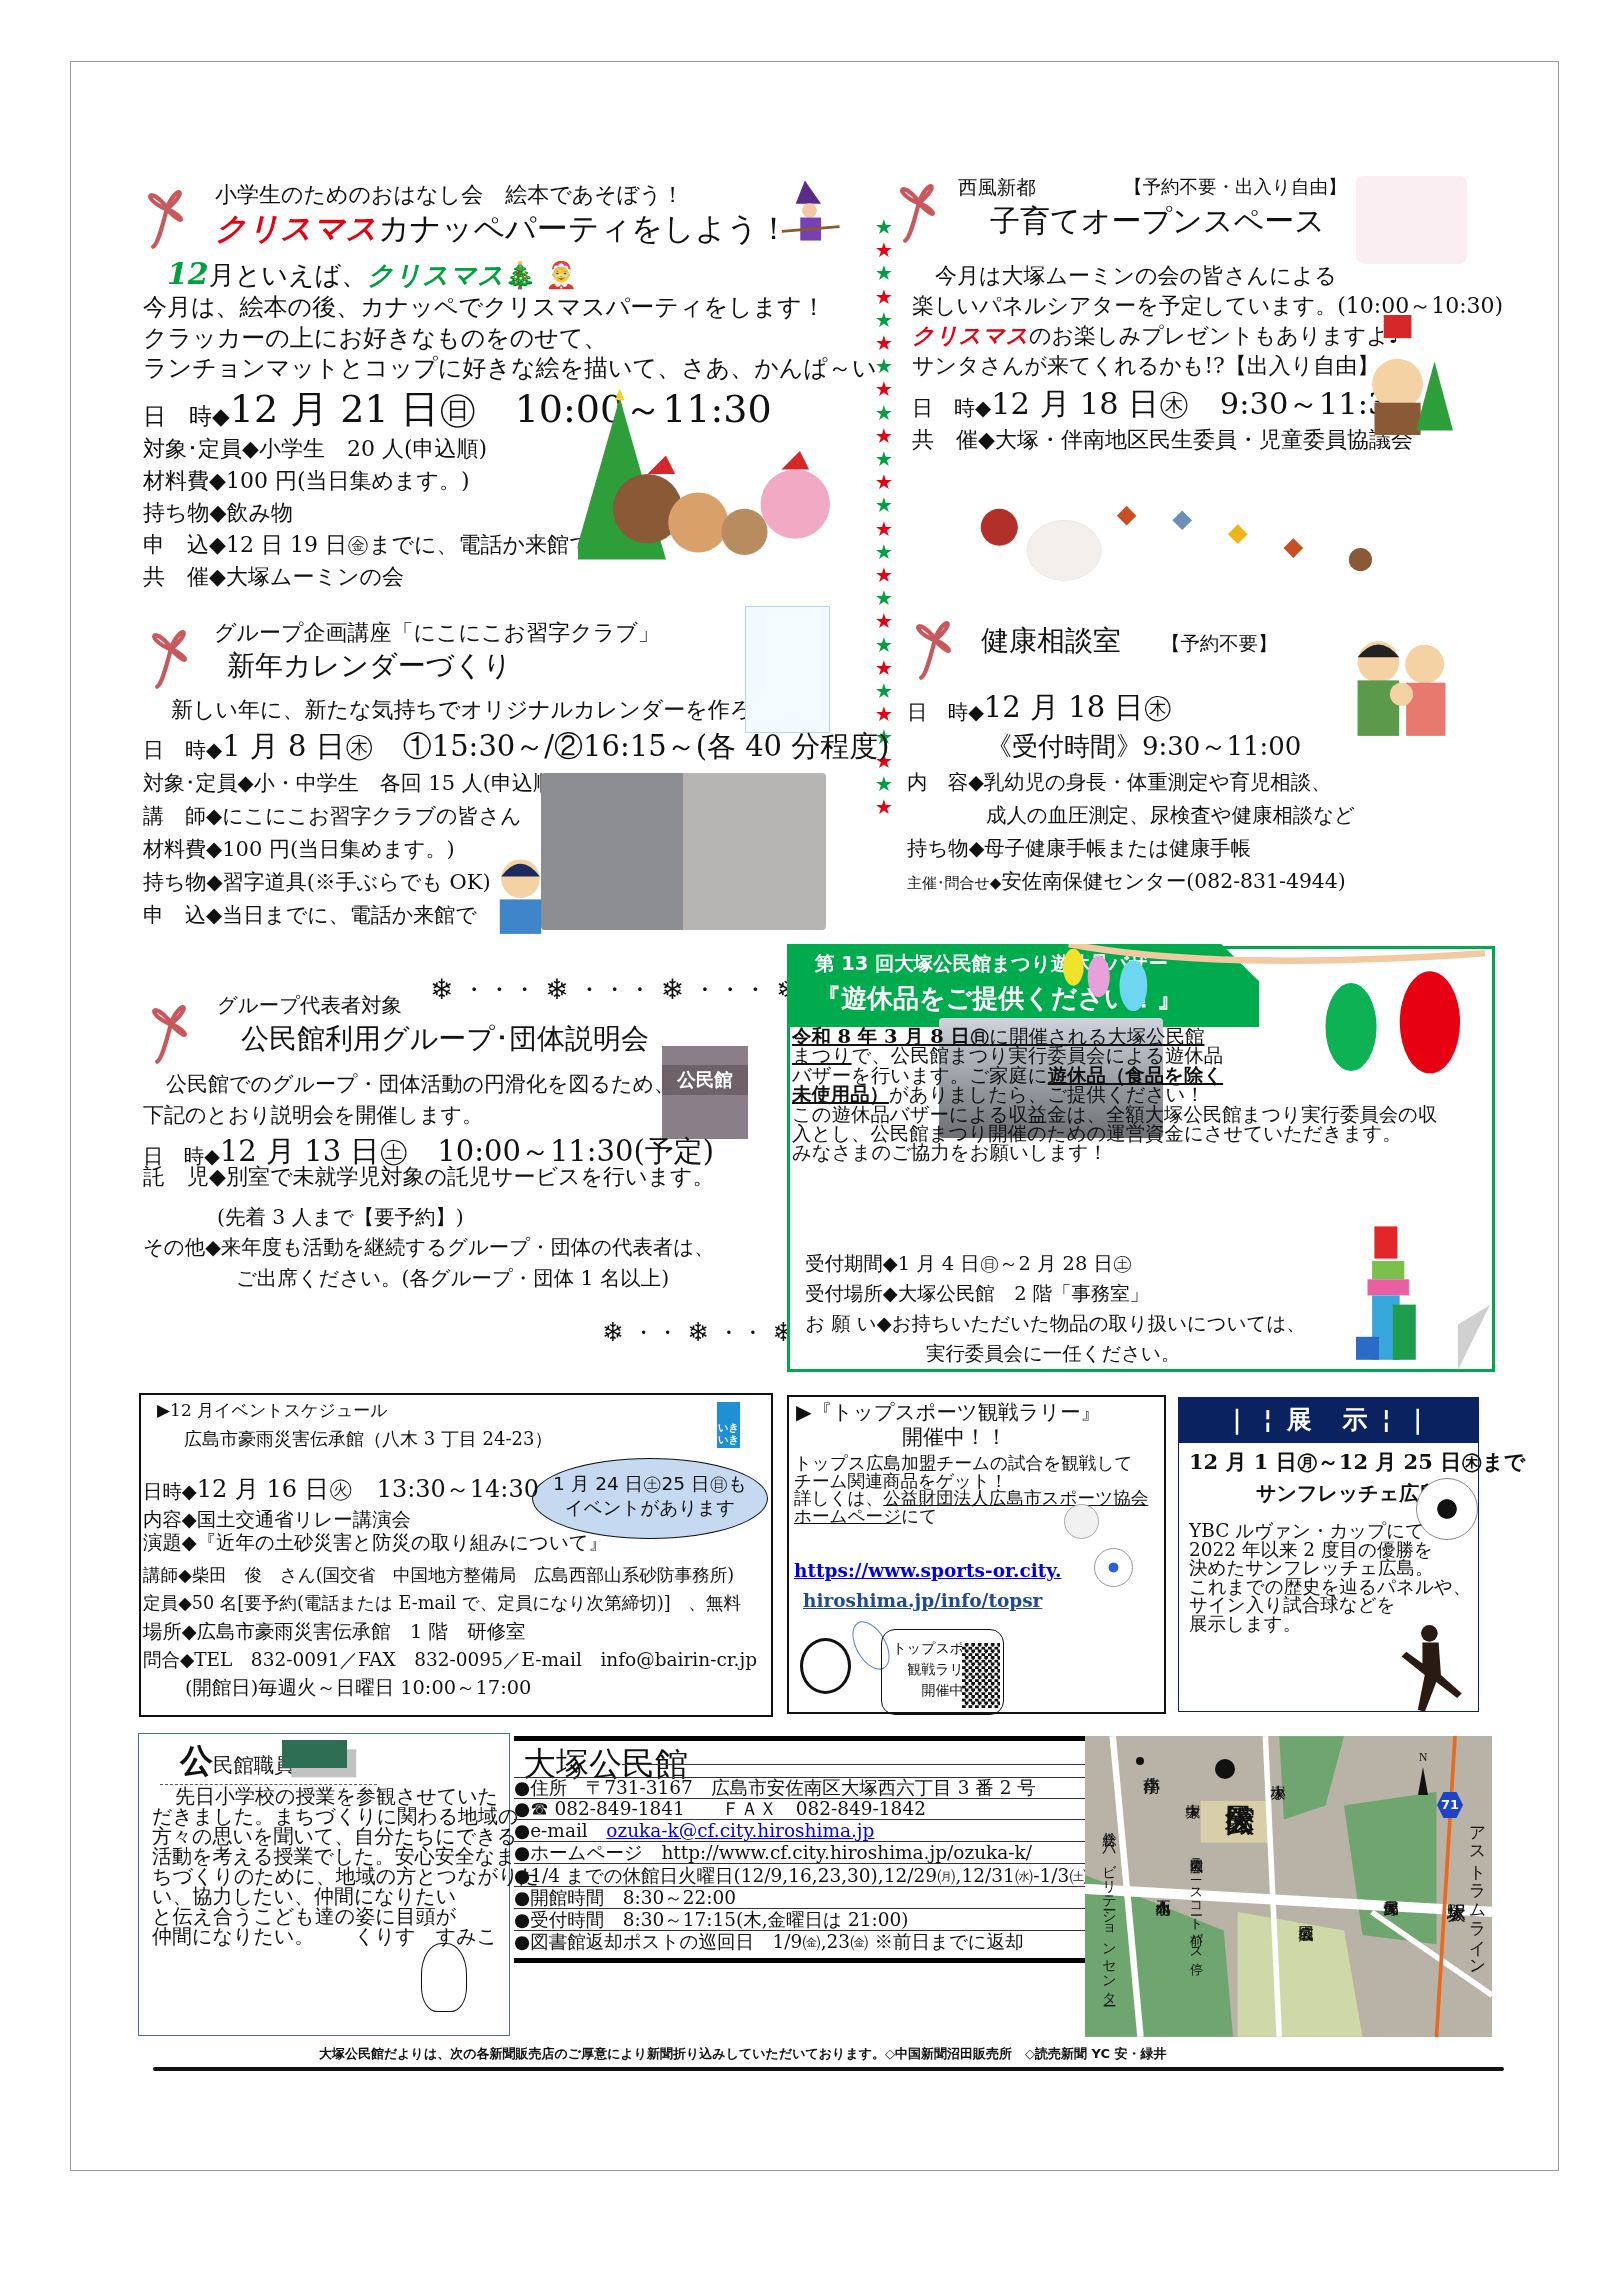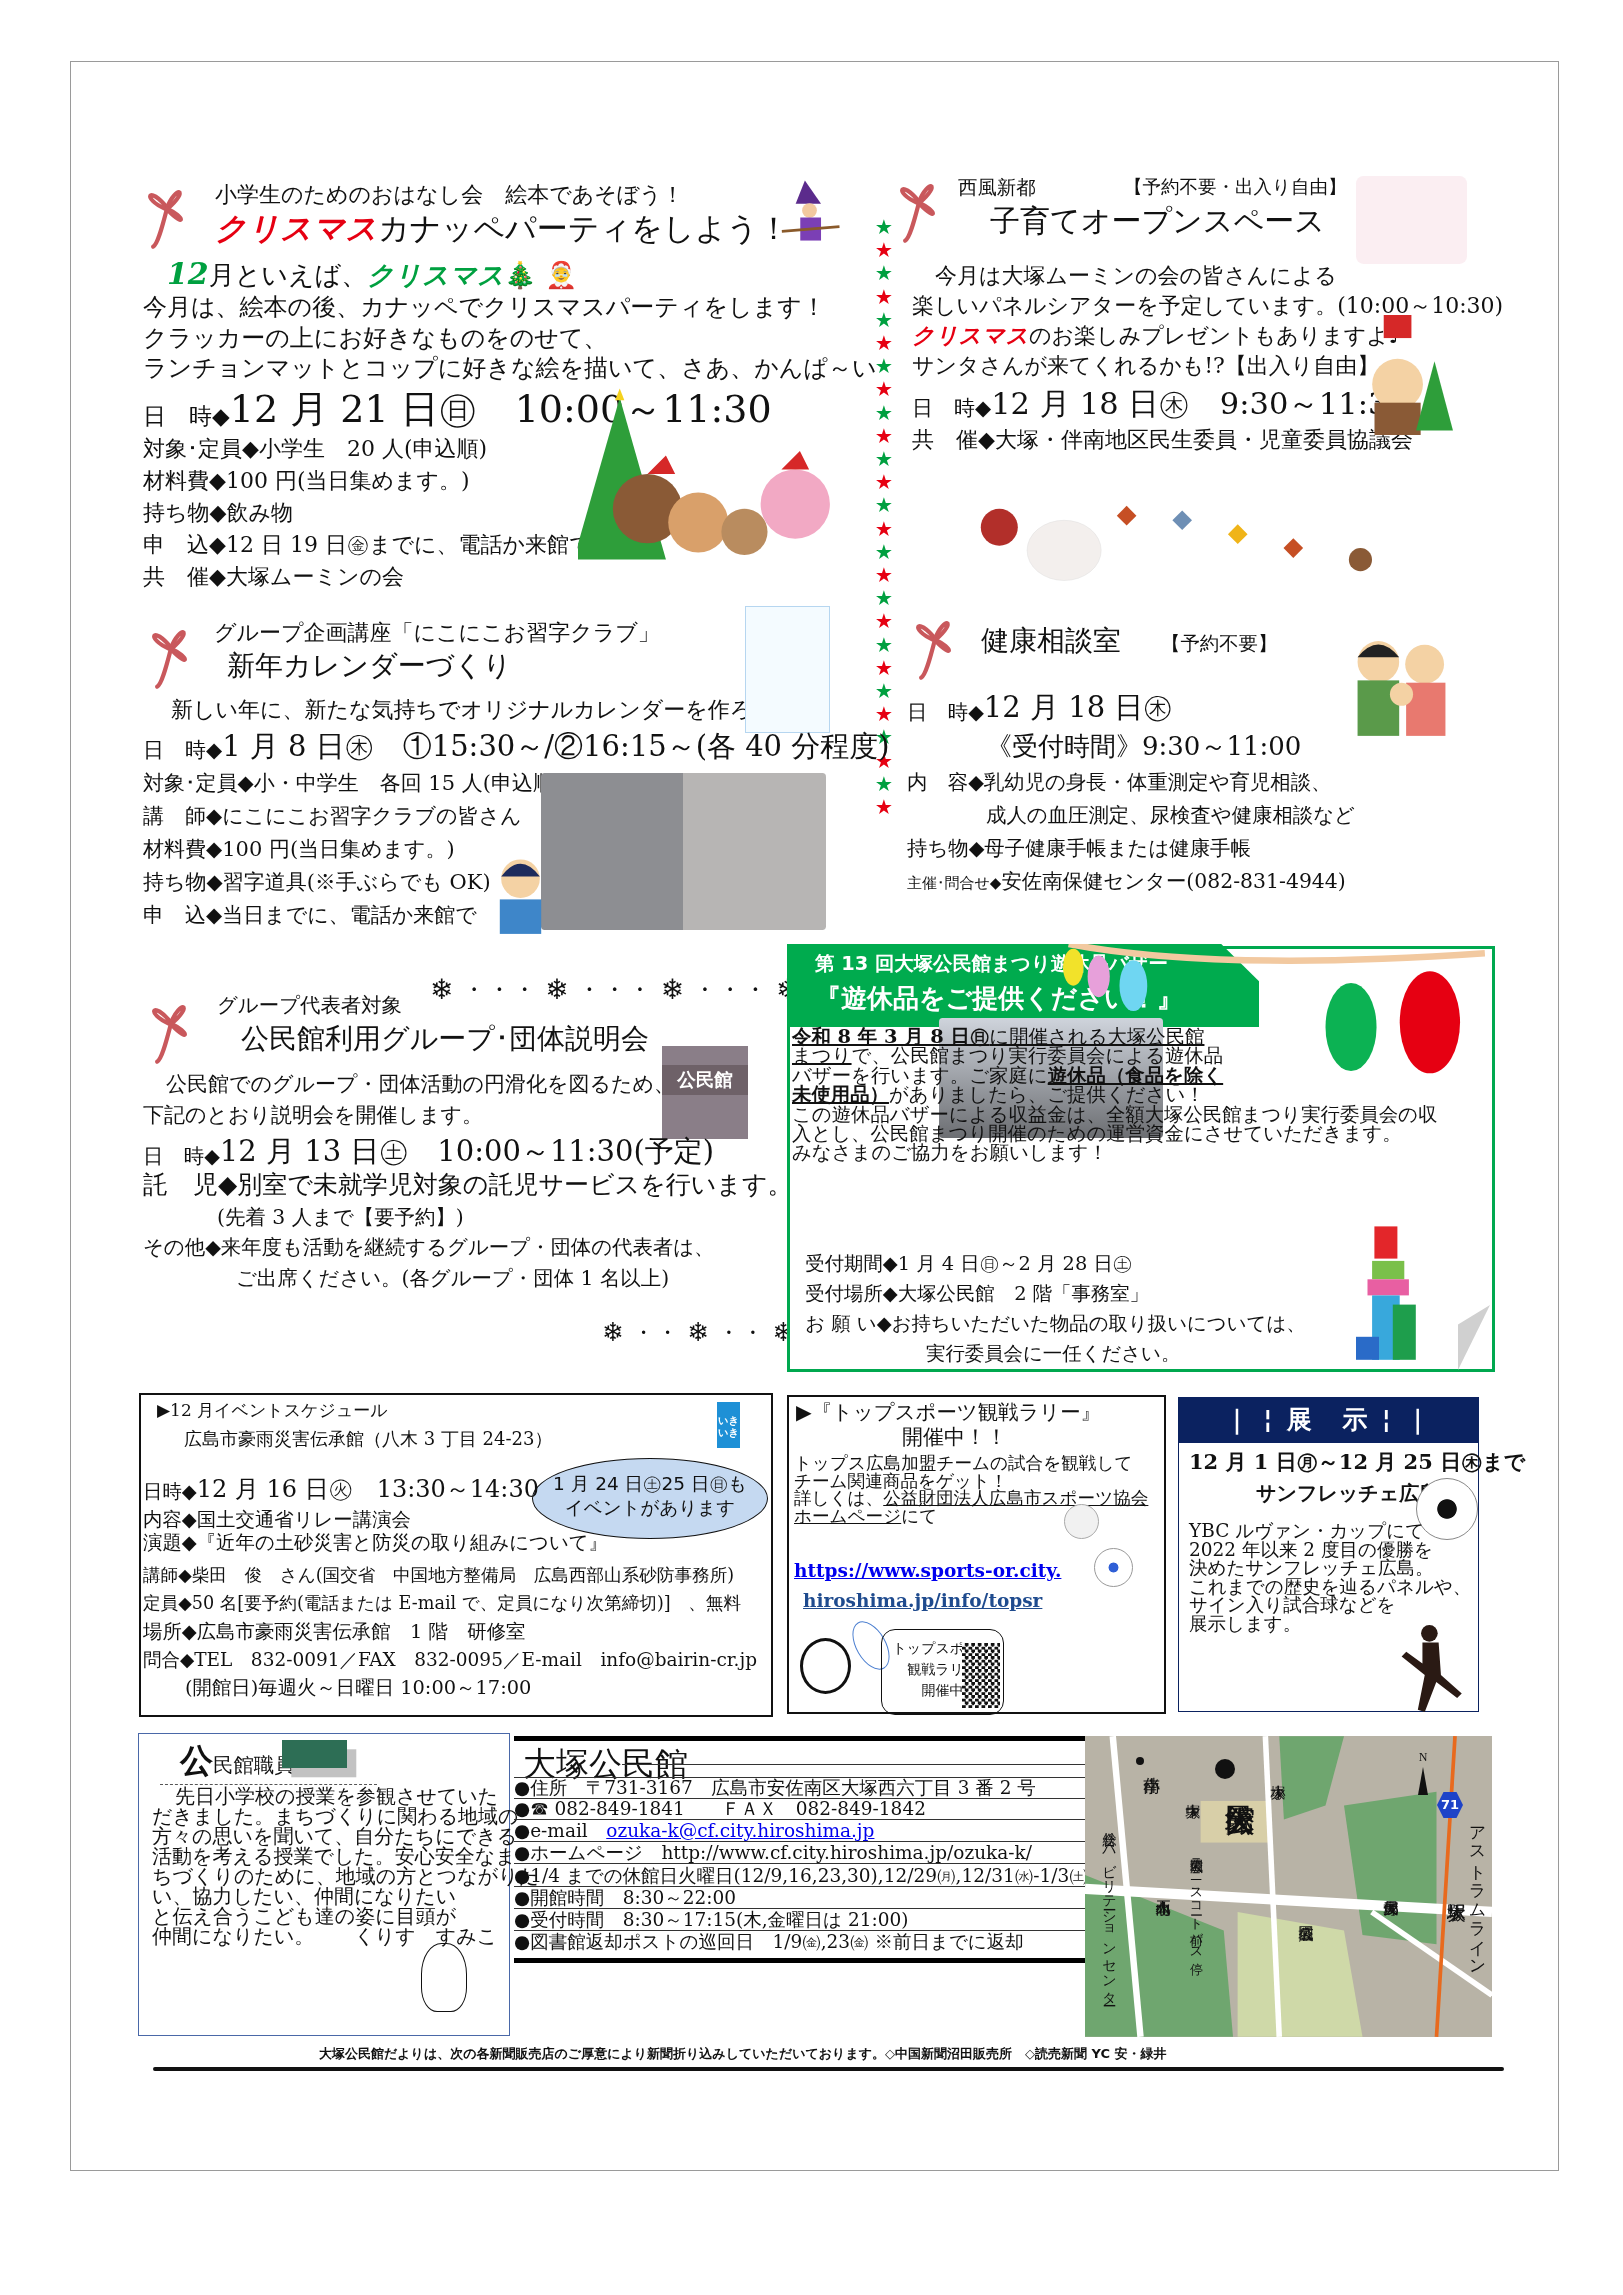--- a/index.html
+++ b/index.html
@@ -279,21 +279,21 @@
   <div>下記のとおり説明会を開催します。</div>
 </div>
 <div class="abs" style="left:662px;top:1046px;width:86px;height:93px;background:#8a7e88">
   <div class="sans b" style="background:#6e6168;color:#fff;font-size:18.5px;text-align:center;margin-top:18.5px;padding:2.8px 0">公民館</div>
 </div>
 <div class="abs" style="left:143px;top:1129px">
   <div class="line" style="font-size:20.4px;height:37px;display:flex;align-items:flex-end">
       <span>日　時◆</span>
       <span style="font-size:29px">12 月 13 日㊏　10:00～11:30(予定)</span>
     </div>
-  <div class="line" style="font-size:25px;height:30.5px;display:flex;align-items:flex-end">
+  <div class="line" style="font-size:22px;height:30.5px;display:flex;align-items:flex-start">
       <span>託　児◆</span>
       <span>別室で未就学児対象の託児サービスを行います。</span>
     </div>
   <div class="line" style="font-size:20.4px;height:30.5px;padding-left:74px;display:flex;align-items:flex-end">(先着 3 人まで【要予約】)</div>
   <div class="line" style="font-size:20.4px;height:30.5px;display:flex;align-items:flex-end">
       <span>その他◆</span>
       <span>来年度も活動を継続するグループ・団体の代表者は、</span>
     </div>
   <div class="line" style="font-size:20.4px;height:30.5px;padding-left:93px;display:flex;align-items:flex-end">ご出席ください。(各グループ・団体 1 名以上)</div>
 </div>
@@ -342,21 +342,21 @@
       <rect x="35" y="170" width="60" height="140" fill="#38a8dc"></rect>
       <rect x="80" y="190" width="50" height="120" fill="#1e9e4c"></rect>
       <rect x="0" y="260" width="50" height="50" fill="#2a6bc8"></rect>
     </svg>
 </div>
 <div class="abs" style="left:1458px;top:1305px;width:32px;height:65px;background:#d0d0d0;clip-path:polygon(100% 0,0 30%,0 100%)"></div>
 
 <div class="box" style="left:139px;top:1393px;width:634px;height:324px"></div>
 <div class="abs line t44" style="left:157px;top:1402px;font-size:17px">▶12 月イベントスケジュール</div>
 <div class="abs line t48" style="left:184px;top:1430px;font-size:18px">広島市豪雨災害伝承館（八木 3 丁目 24-23）</div>
-<div class="abs sans b" style="left:717px;top:1402px;width:23px;height:46px;background:#1e90d6;color:#fff;font-size:10.2px;text-align:center;padding-top:13px;box-sizing:border-box;line-height:12px">いきいき</div>
+<div class="abs sans b" style="left:717px;top:1402px;width:23px;height:46px;background:#1e90d6;color:#fff;font-size:10.2px;text-align:center;padding-top:20px;box-sizing:border-box;line-height:12px">いきいき</div>
 <div class="abs" style="left:532px;top:1458px;width:236px;height:81px;background:#c5d9f1;border:1.9px solid #111;border-radius:50%;box-sizing:border-box;text-align:center;font-size:18.5px;line-height:24px;padding-top:13px">
   <div class="sans">1 月 24 日㊏25 日㊐も</div>
   <div class="sans">イベントがあります</div>
 </div>
 <div class="abs" style="left:143px;top:1469px;font-size:19.4px">
   <div class="line" style="height:32px;display:flex;align-items:flex-end">
       <span>日時◆</span>
       <span style="font-size:24px">12 月 16 日㊋　13:30～14:30</span>
     </div>
   <div class="line" style="height:28px;display:flex;align-items:flex-end">

